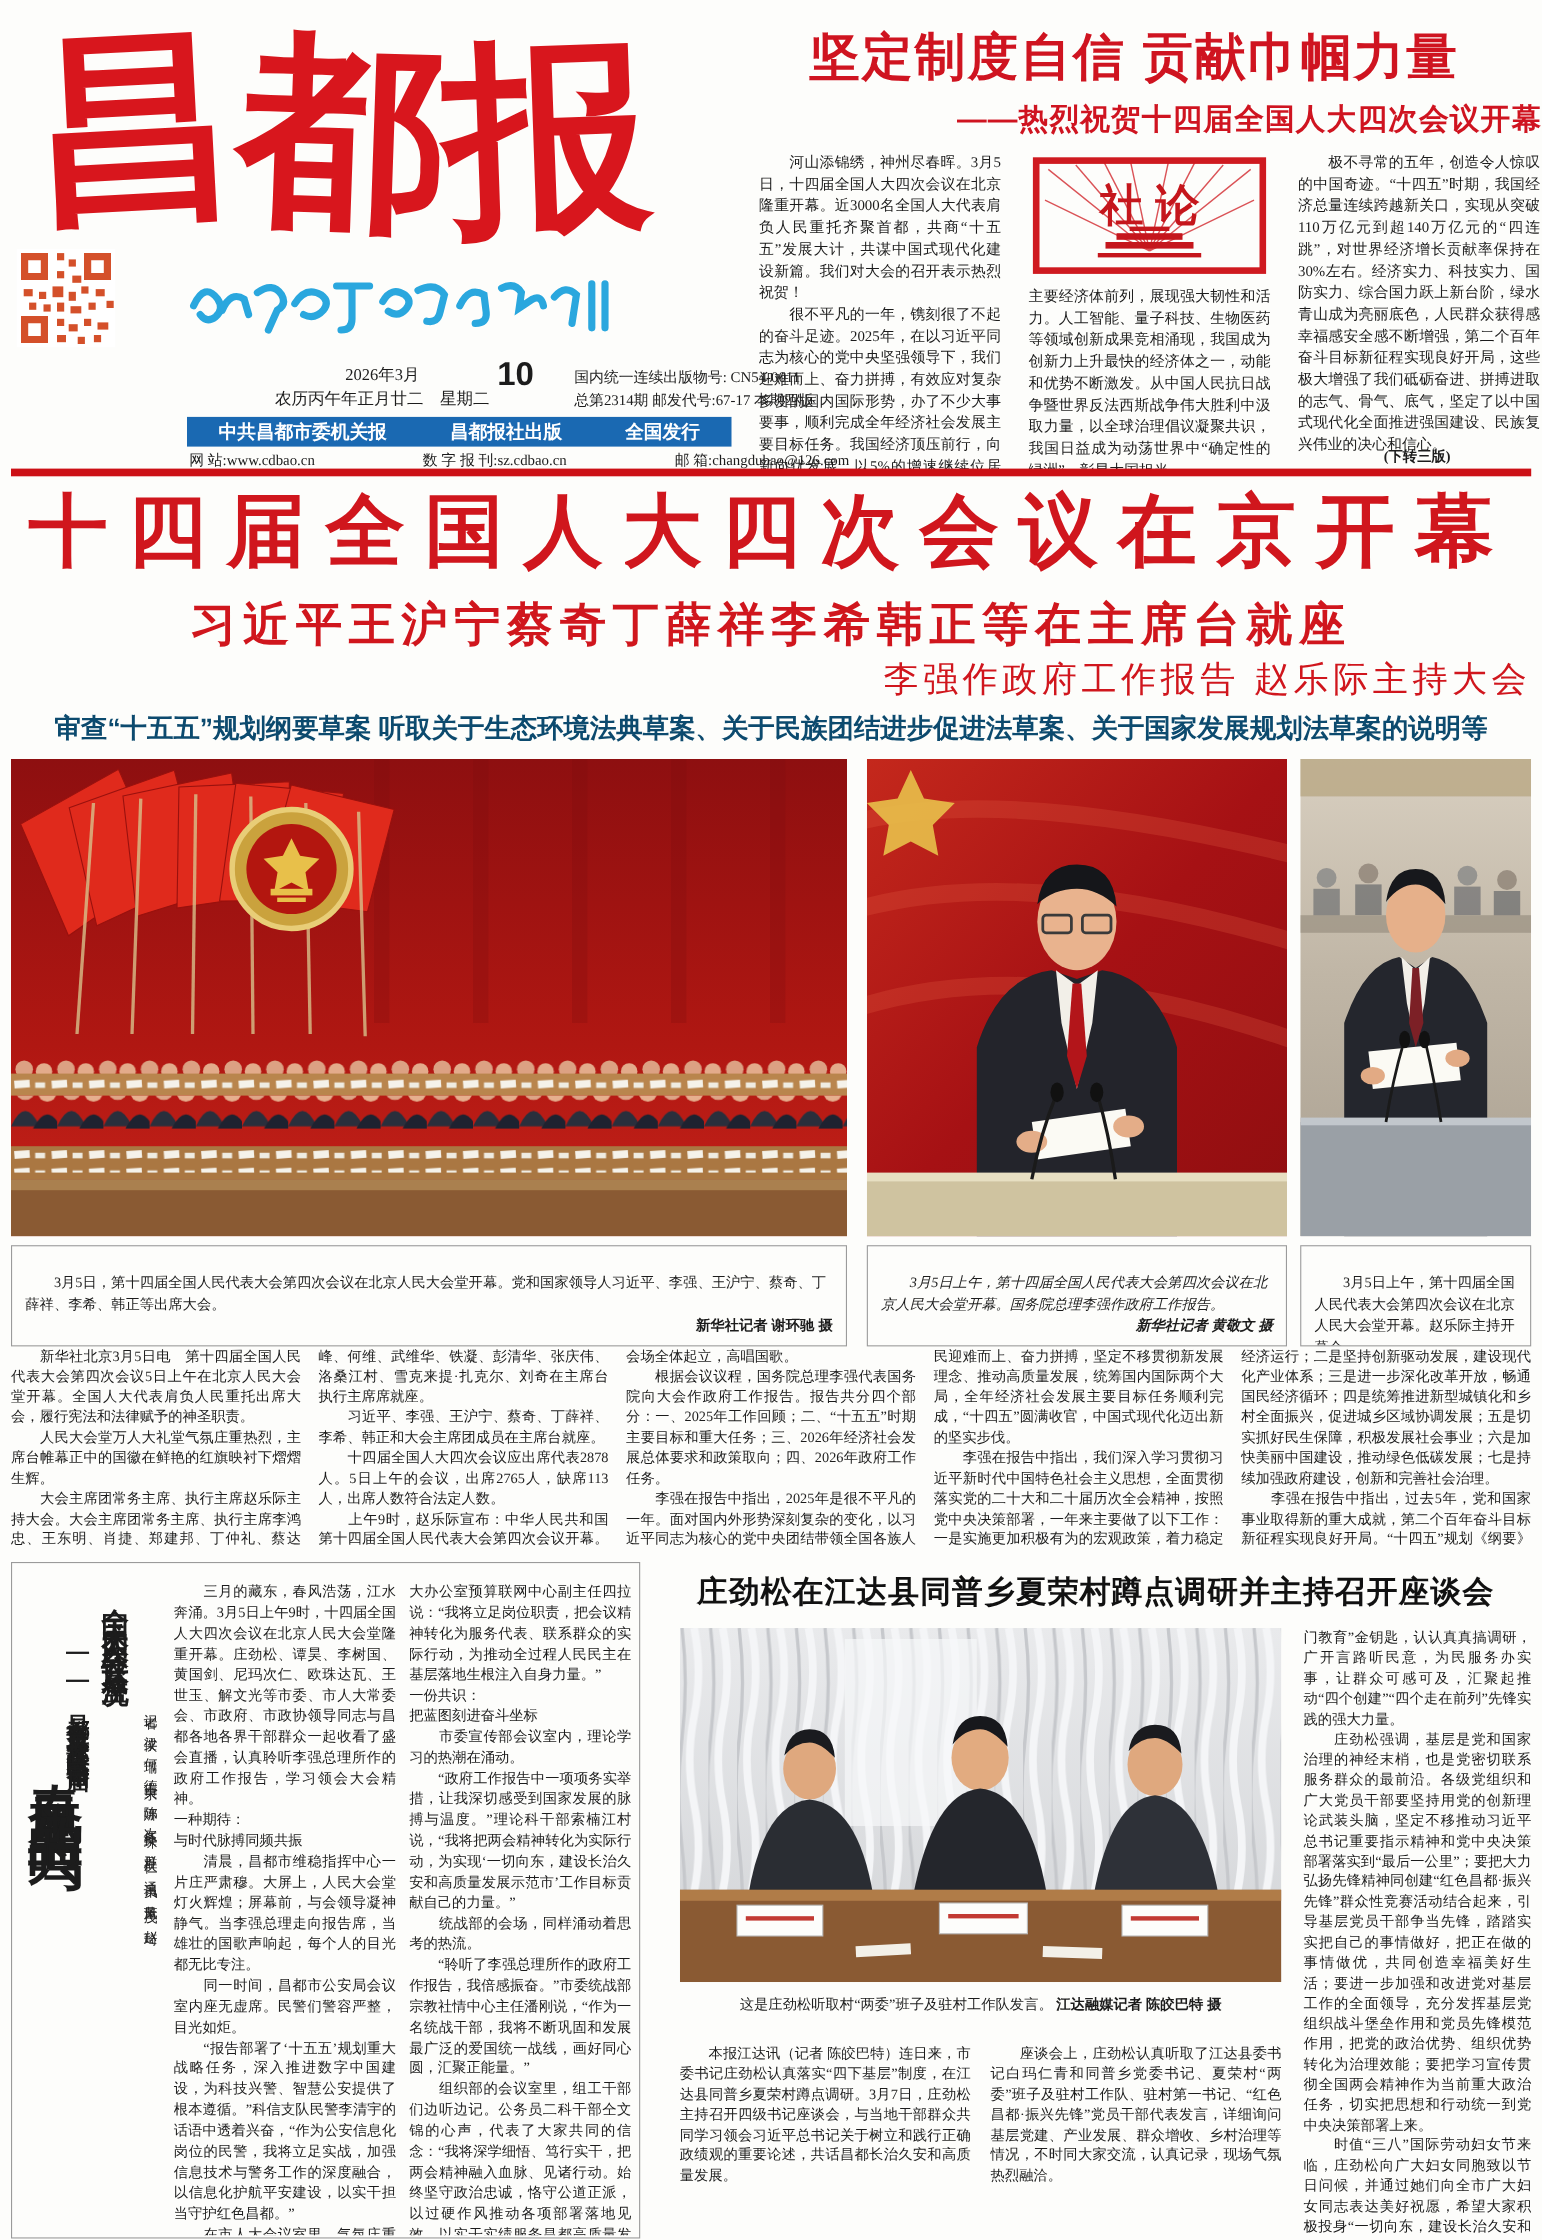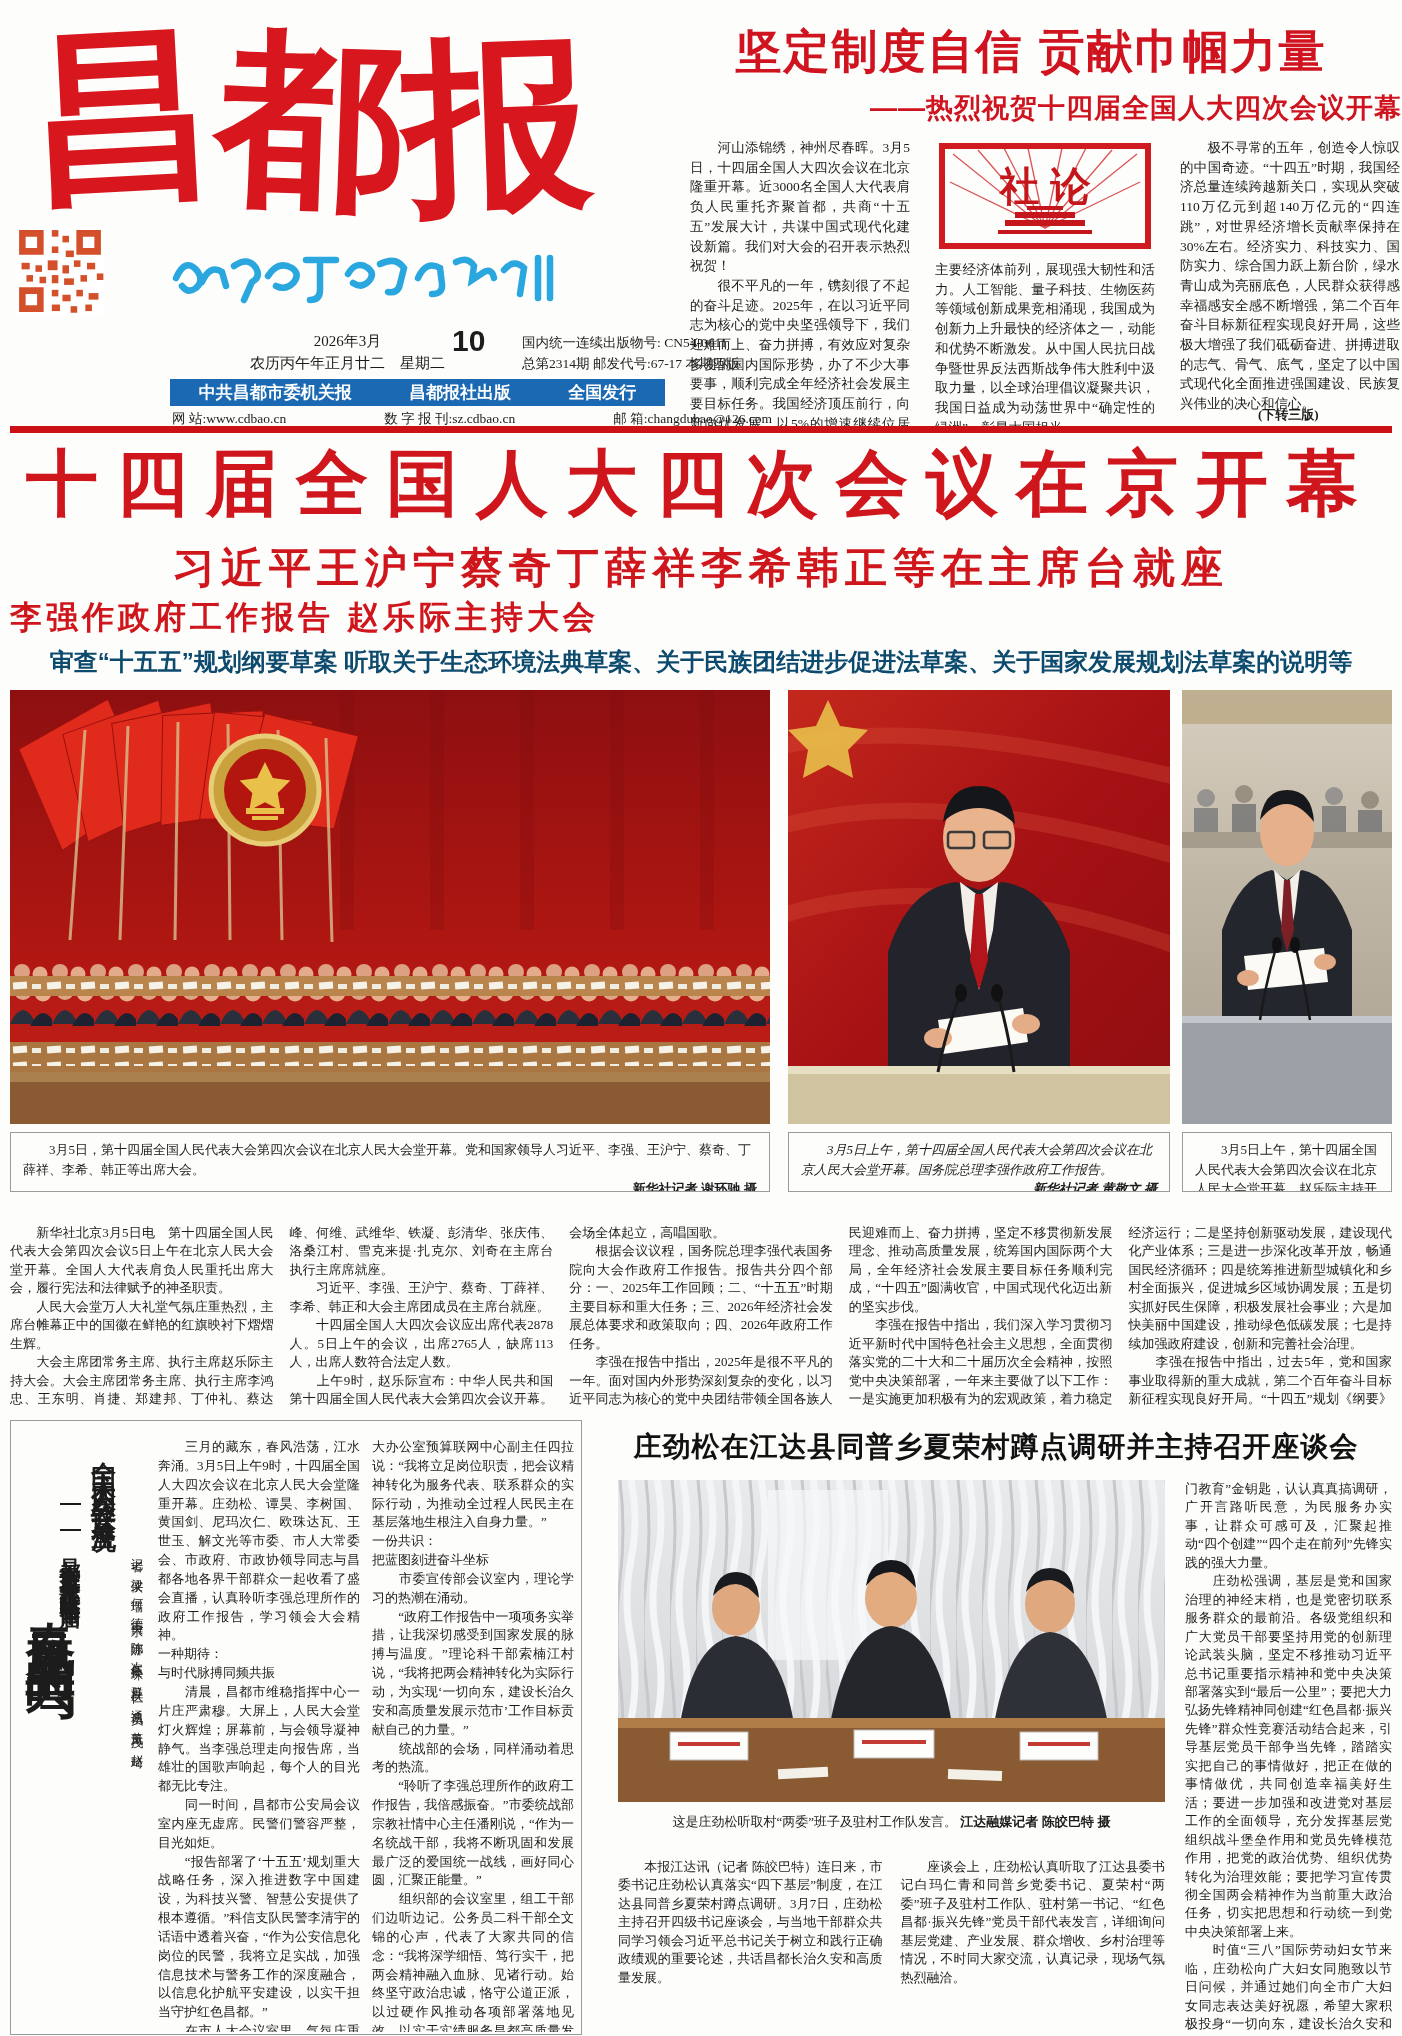--- a/index.html
+++ b/index.html
@@ -44,34 +44,34 @@
   .ed-seal{left:938px;top:142px;}
   .ed-jump{left:1258px;top:406px;font-size:13px;font-weight:bold;}
 
   .redrule{left:10px;top:426px;width:1382px;height:7px;background:#cc1016;}
 
   
   .lead-h1{left:10px;top:442px;width:1382px;text-align:center;font-size:72px;font-weight:900;
     color:#d0161d;letter-spacing:18px;line-height:1.15;}
   .lead-h2{left:10px;top:540px;width:1382px;text-align:center;font-size:42px;font-weight:900;
     color:#d0161d;letter-spacing:6px;}
-  .lead-h3{left:10px;top:596px;width:1382px;text-align:left;font-size:32px;font-weight:bold;
+  .lead-h3{left:10px;top:596px;width:1382px;text-align:right;font-size:32px;font-weight:normal;
     color:#d0161d;letter-spacing:4px;}
   .lead-h4{left:10px;top:646px;width:1382px;text-align:center;font-size:24px;font-weight:bold;
     color:#0c4a6e;}
 
   
   .photo{top:690px;height:434px;overflow:hidden;}
   .ph1{left:10px;width:760px;}
   .ph2{left:788px;width:382px;}
   .ph3{left:1182px;width:210px;}
   .photo svg{display:block;}
 
-  .capbox{top:1132px;height:60px;border:1px solid #9b9b9b;box-sizing:border-box;
-    padding:7px 12px 5px;font-size:13px;line-height:1.5;overflow:hidden;}
+  .capbox{top:1132px;height:92px;border:1px solid #9b9b9b;box-sizing:border-box;
+    padding:23px 12px 5px;font-size:13px;line-height:1.5;overflow:hidden;}
   .cb1{left:10px;width:760px;}
   .cb2{left:788px;width:382px;font-style:italic;}
   .cb3{left:1182px;width:210px;}
   .credit{text-align:right;font-weight:bold;font-family:"Liberation Sans","DejaVu Sans",sans-serif;}
 
   
   .lead-article{left:10px;top:1224px;width:1382px;height:188px;column-count:5;column-gap:16px;
     font-size:13px;line-height:1.42;overflow:hidden;}
 
   

